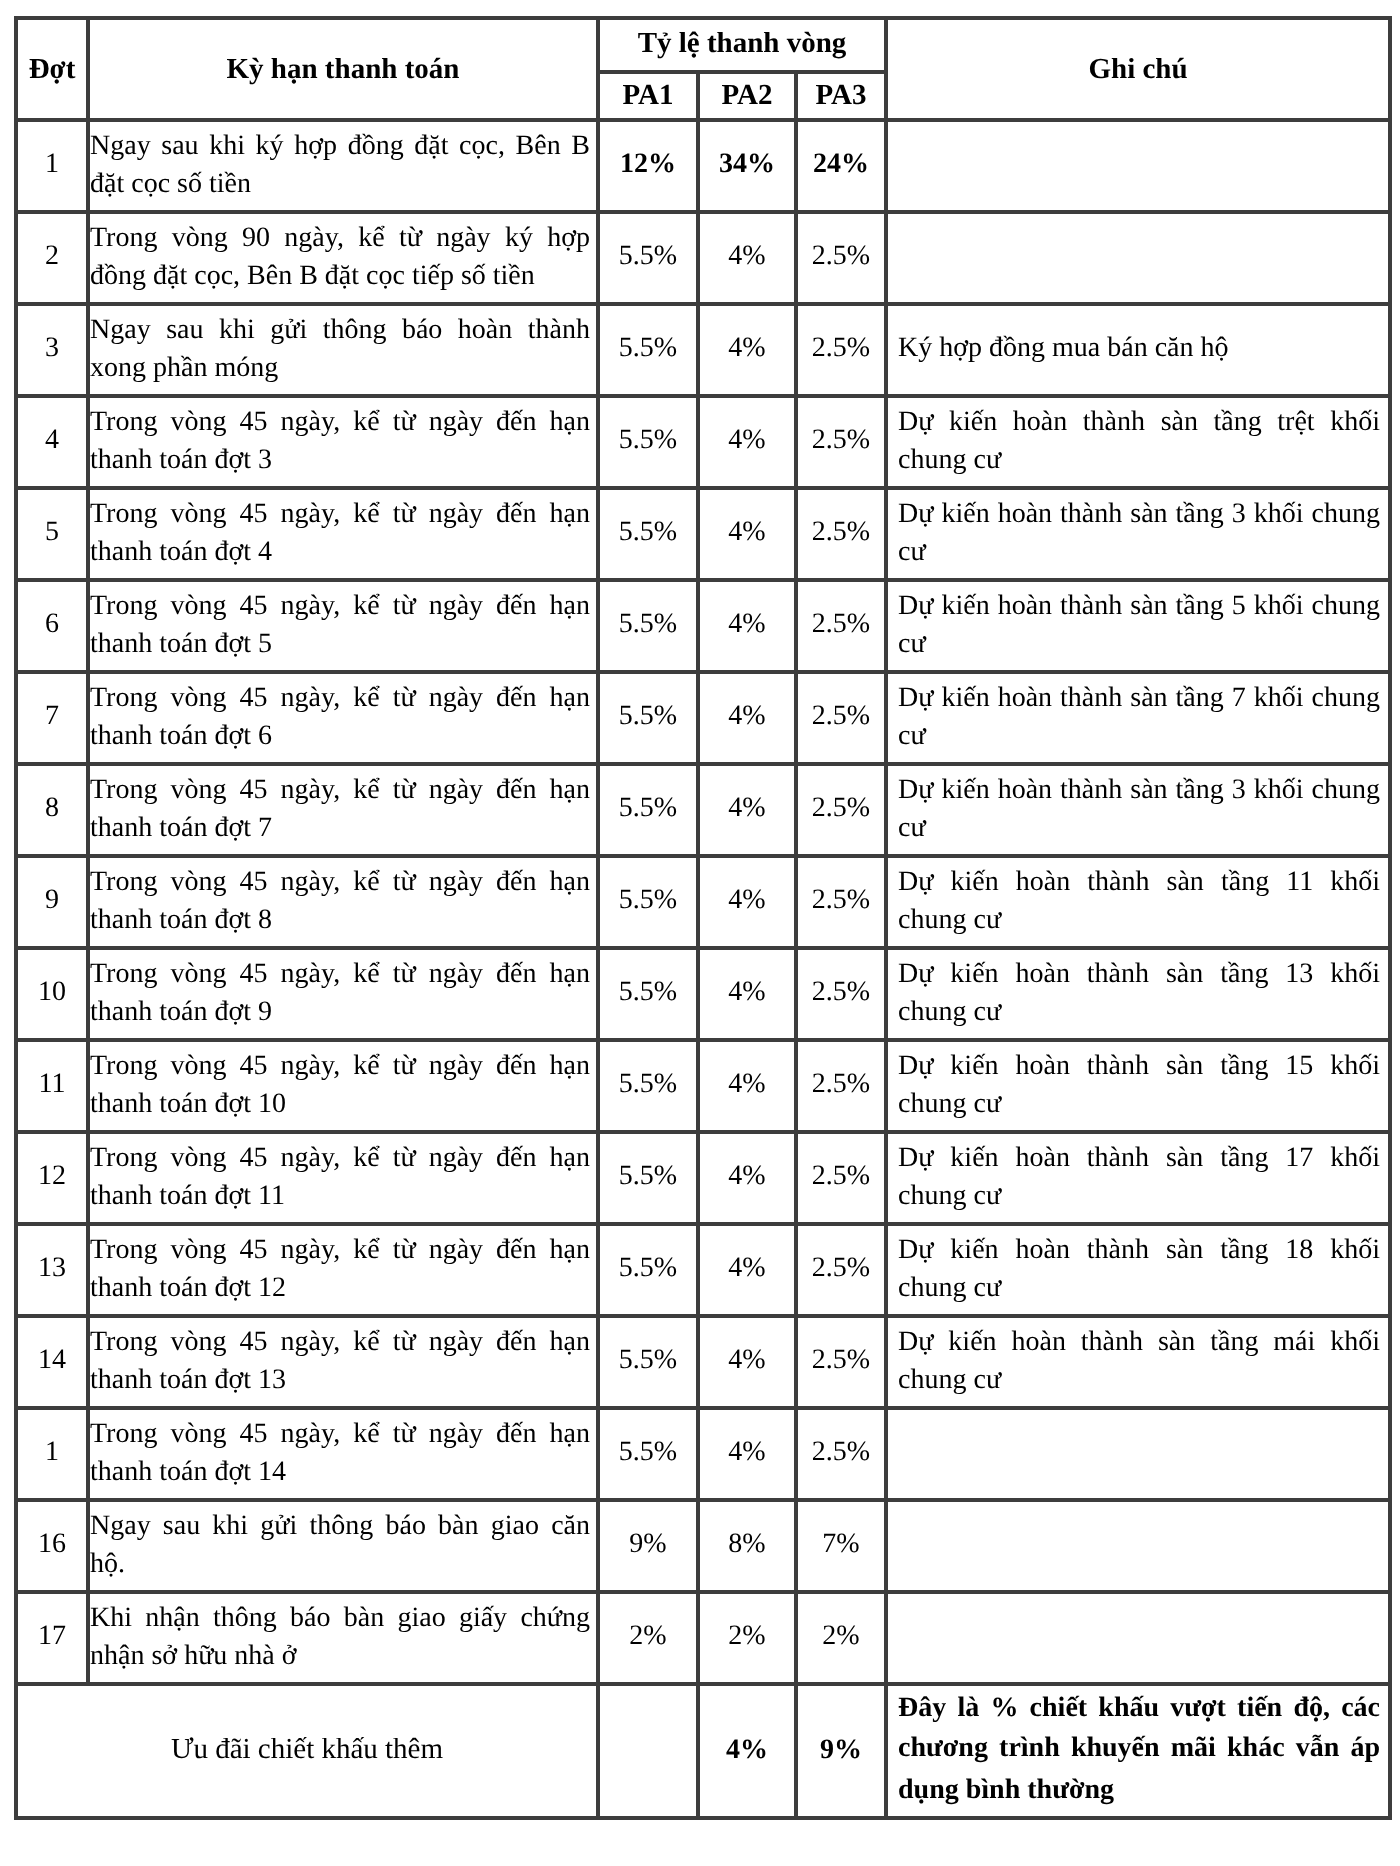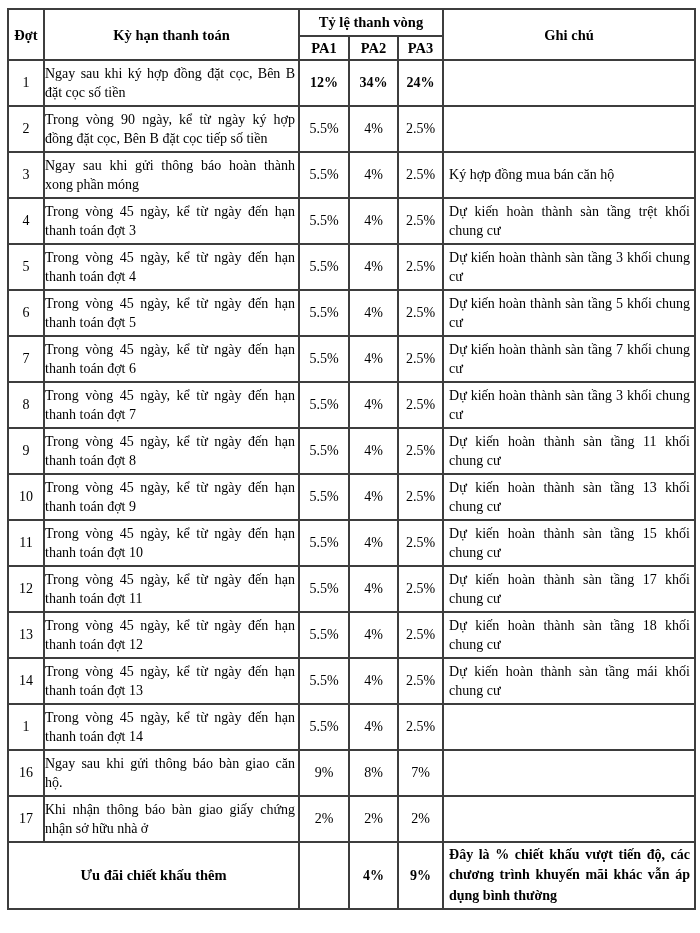--- a/index.html
+++ b/index.html
@@ -71,21 +71,21 @@
     font-size: 14px;
     padding: 2px 4px 2px 5px;
     line-height: 1.38;
     border-radius: 11px;
   }
   .bold { font-weight: bold; }
 
   tfoot tr { height: 66px; }
   td.footer-label {
     text-align: center;
-    font-weight: bold;
+    font-weight: normal;
     font-size: 14.5px;
     padding: 2px 4px;
   }
   tfoot td.note { font-weight: bold; line-height: 1.45; }
   tfoot td.val  { font-weight: bold; }
 </style>
 </head>
 <body>
 
 <div class="page">

